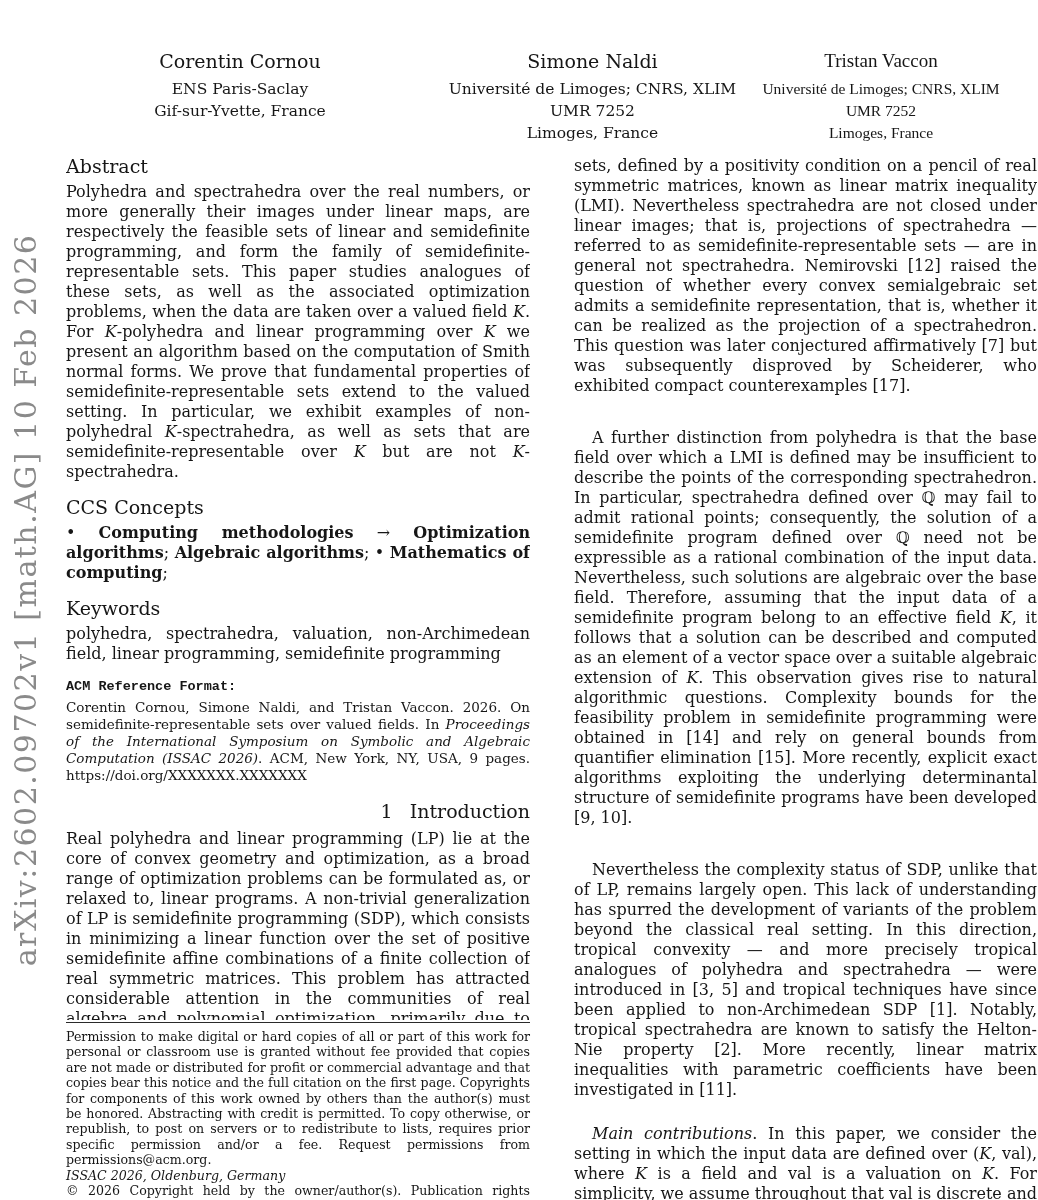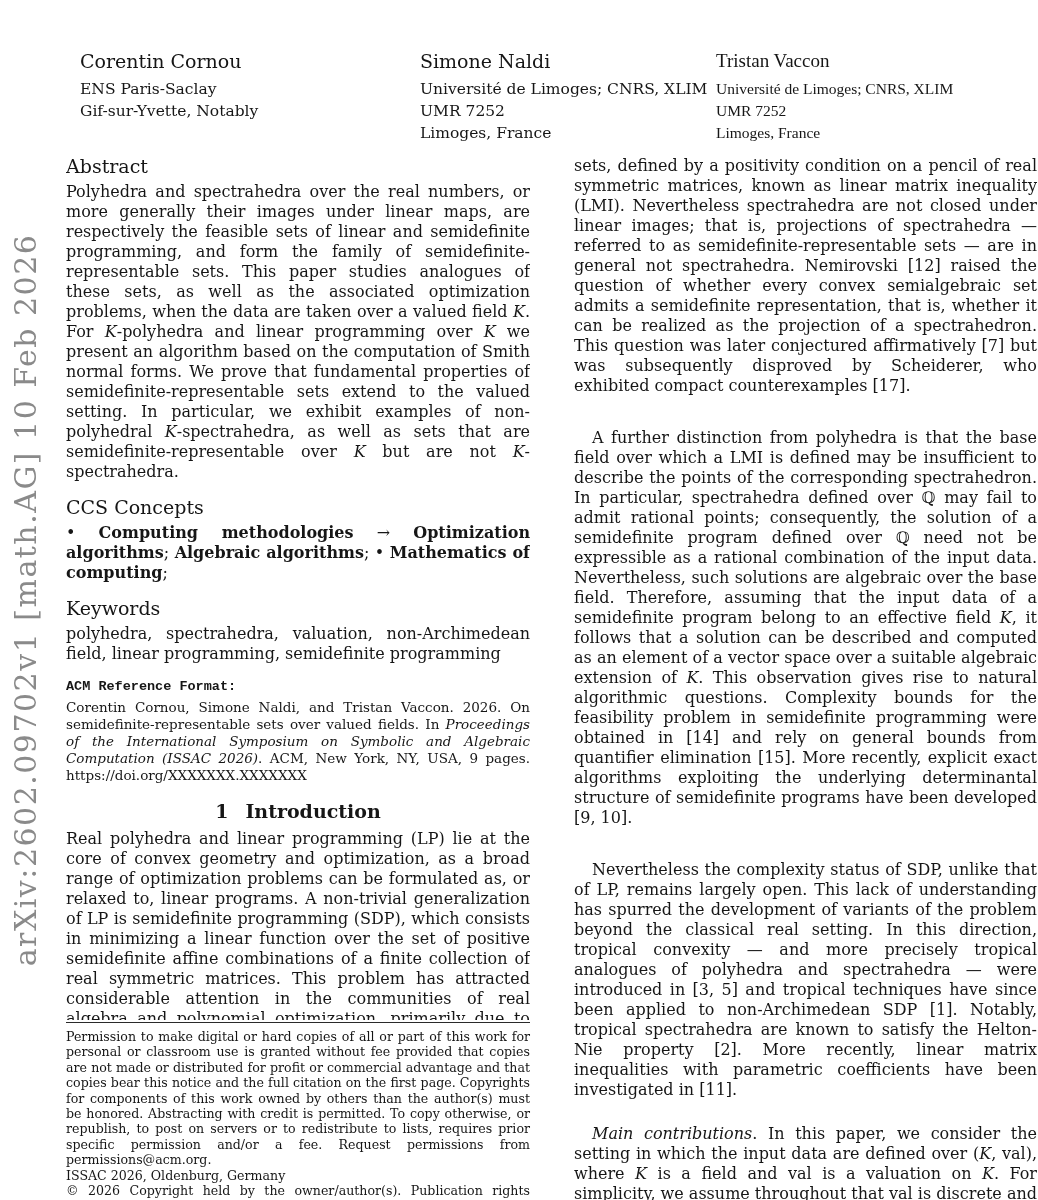--- a/index.html
+++ b/index.html
@@ -36,21 +36,21 @@
     top: 4px;
     left: 60px;
     width: 920px;
     margin: 0;
     text-align: center;
     font-size: 27px;
     font-weight: bold;
     letter-spacing: 0.2px;
   }
   
-  .author { position: absolute; top: 50px; }
+  .author { position: absolute; top: 50px; text-align: center; }
   .author-1 { left: 80px;  width: 320px; }
   .author-2 { left: 420px; width: 345px; }
   .author-3 { left: 716px; width: 330px; font-family: Liberation Serif, serif; }
   .author-name { font-size: 19px; margin: 0 0 6px 0; }
   .author-affil { font-size: 15.5px; line-height: 22px; margin: 0; }
   
   .col {
     position: absolute;
     top: 156px;
     text-align: justify;
@@ -66,23 +66,23 @@
   .gap-top { margin-top: 24px !important; }
   h2.block-heading {
     font-size: 19px;
     font-weight: normal;
     margin: 0 0 6px 0;
     text-align: left;
   }
   .mt { margin-top: 15px !important; }
   h2.section-heading {
     font-size: 19px;
-    font-weight: bold;
+    font-weight: normal;
     margin: 17px 0 8px 0;
-    text-align: center;
+    text-align: right;
   }
   .sec-num { margin-right: 17px; }
   h3.acmref-heading {
     font-size: 13.5px;
     font-weight: bold;
     margin: 13px 0 2px 0;
     text-align: left;
     font-family: Liberation Mono, monospace;
   }
   .acmref-body { font-size: 13.5px; line-height: 17px; }
@@ -92,34 +92,34 @@
     left: 66px;
     top: 1022px;
     width: 464px;
     border-top: 1px solid #2a2a2a;
     padding-top: 6px;
     font-size: 12.6px;
     line-height: 15.4px;
     text-align: justify;
   }
   .footnote p { margin: 0; }
-  .fn-venue { }
+  .fn-venue { font-style: italic; }
 </style>
 </head>
 <body>
 
 <div class="page">
 
   <div class="watermark">arXiv:2602.09702v1 [math.AG] 10 Feb 2026</div>
 
 
   <div class="author author-1">
     <p class="author-name">Corentin Cornou</p>
     <p class="author-affil">ENS Paris-Saclay</p>
-    <p class="author-affil">Gif-sur-Yvette, Notably</p>
+    <p class="author-affil">Gif-sur-Yvette, France</p>
   </div>
 
   <div class="author author-2">
     <p class="author-name">Simone Naldi</p>
     <p class="author-affil">Université de Limoges; CNRS, XLIM</p>
     <p class="author-affil">UMR 7252</p>
     <p class="author-affil">Limoges, France</p>
   </div>
 
   <div class="author author-3">

